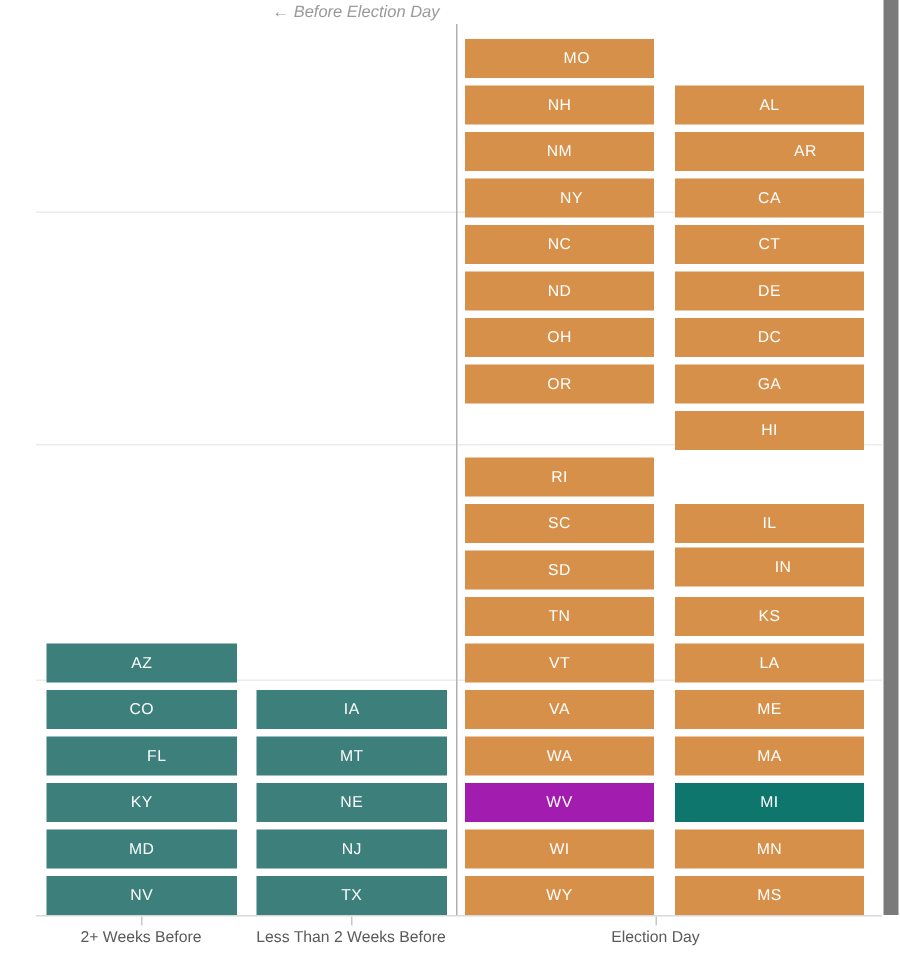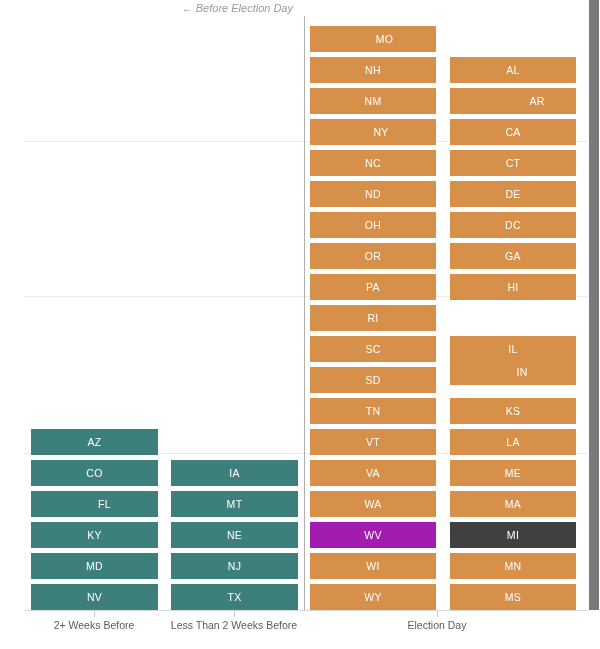--- a/index.html
+++ b/index.html
@@ -206,23 +206,20 @@
         </div>
         <div class="bar" style="bottom: 217px; background: rgb(214, 144, 74);">
           <span class="bar-label" style="color: rgb(255, 255, 255);">SD</span>
         </div>
         <div class="bar" style="bottom: 248px; background: rgb(214, 144, 74);">
           <span class="bar-label" style="color: rgb(255, 255, 255);">SC</span>
         </div>
         <div class="bar" style="bottom: 279px; background: rgb(214, 144, 74);">
           <span class="bar-label" style="color: rgb(255, 255, 255);">RI</span>
         </div>
-        <div class="bar" style="bottom: 310px; background: rgb(214, 144, 74);">
-          <span class="bar-label" style="color: rgb(255, 255, 255);">PA</span>
-        </div>
         <div class="bar" style="bottom: 341px; background: rgb(214, 144, 74);">
           <span class="bar-label" style="color: rgb(255, 255, 255);">OR</span>
         </div>
         <div class="bar" style="bottom: 372px; background: rgb(214, 144, 74);">
           <span class="bar-label" style="color: rgb(255, 255, 255);">OH</span>
         </div>
         <div class="bar" style="bottom: 403px; background: rgb(214, 144, 74);">
           <span class="bar-label" style="color: rgb(255, 255, 255);">ND</span>
         </div>
         <div class="bar" style="bottom: 434px; background: rgb(214, 144, 74);">
@@ -241,36 +238,36 @@
           <span class="bar-label" style="color: rgb(255, 255, 255); margin-left: 23px;">MO</span>
         </div>
       </div>
       <div class="column" style="left: 450px; width: 126px; height: 558px;">
         <div class="bar" style="bottom: 0px; background: rgb(214, 144, 74);">
           <span class="bar-label" style="color: rgb(255, 255, 255);">MS</span>
         </div>
         <div class="bar" style="bottom: 31px; background: rgb(214, 144, 74);">
           <span class="bar-label" style="color: rgb(255, 255, 255);">MN</span>
         </div>
-        <div class="bar" style="bottom: 62px; background: #404040; margin-top: 20px;">
+        <div class="bar" style="bottom: 62px; background: #0f766e; margin-top: 20px;">
           <span class="bar-label" style="color: rgb(255, 255, 255);">MI</span>
         </div>
         <div class="bar" style="bottom: 93px; background: rgb(214, 144, 74);">
           <span class="bar-label" style="color: rgb(255, 255, 255);">MA</span>
         </div>
         <div class="bar" style="bottom: 124px; background: rgb(214, 144, 74);">
           <span class="bar-label" style="color: rgb(255, 255, 255);">ME</span>
         </div>
         <div class="bar" style="bottom: 155px; background: rgb(214, 144, 74);">
           <span class="bar-label" style="color: rgb(255, 255, 255);">LA</span>
         </div>
         <div class="bar" style="bottom: 186px; background: rgb(214, 144, 74);">
           <span class="bar-label" style="color: rgb(255, 255, 255);">KS</span>
         </div>
-        <div class="bar" style="bottom: 225px; background: rgb(214, 144, 74); padding-left: 18px;">
+        <div class="bar" style="bottom: 219px; background: rgb(214, 144, 74); padding-left: 18px;">
           <span class="bar-label" style="color: rgb(255, 255, 255);">IN</span>
         </div>
         <div class="bar" style="bottom: 248px; background: rgb(214, 144, 74);">
           <span class="bar-label" style="color: rgb(255, 255, 255);">IL</span>
         </div>
         <div class="bar" style="bottom: 310px; background: rgb(214, 144, 74);">
           <span class="bar-label" style="color: rgb(255, 255, 255);">HI</span>
         </div>
         <div class="bar" style="bottom: 341px; background: rgb(214, 144, 74);">
           <span class="bar-label" style="color: rgb(255, 255, 255);">GA</span>

